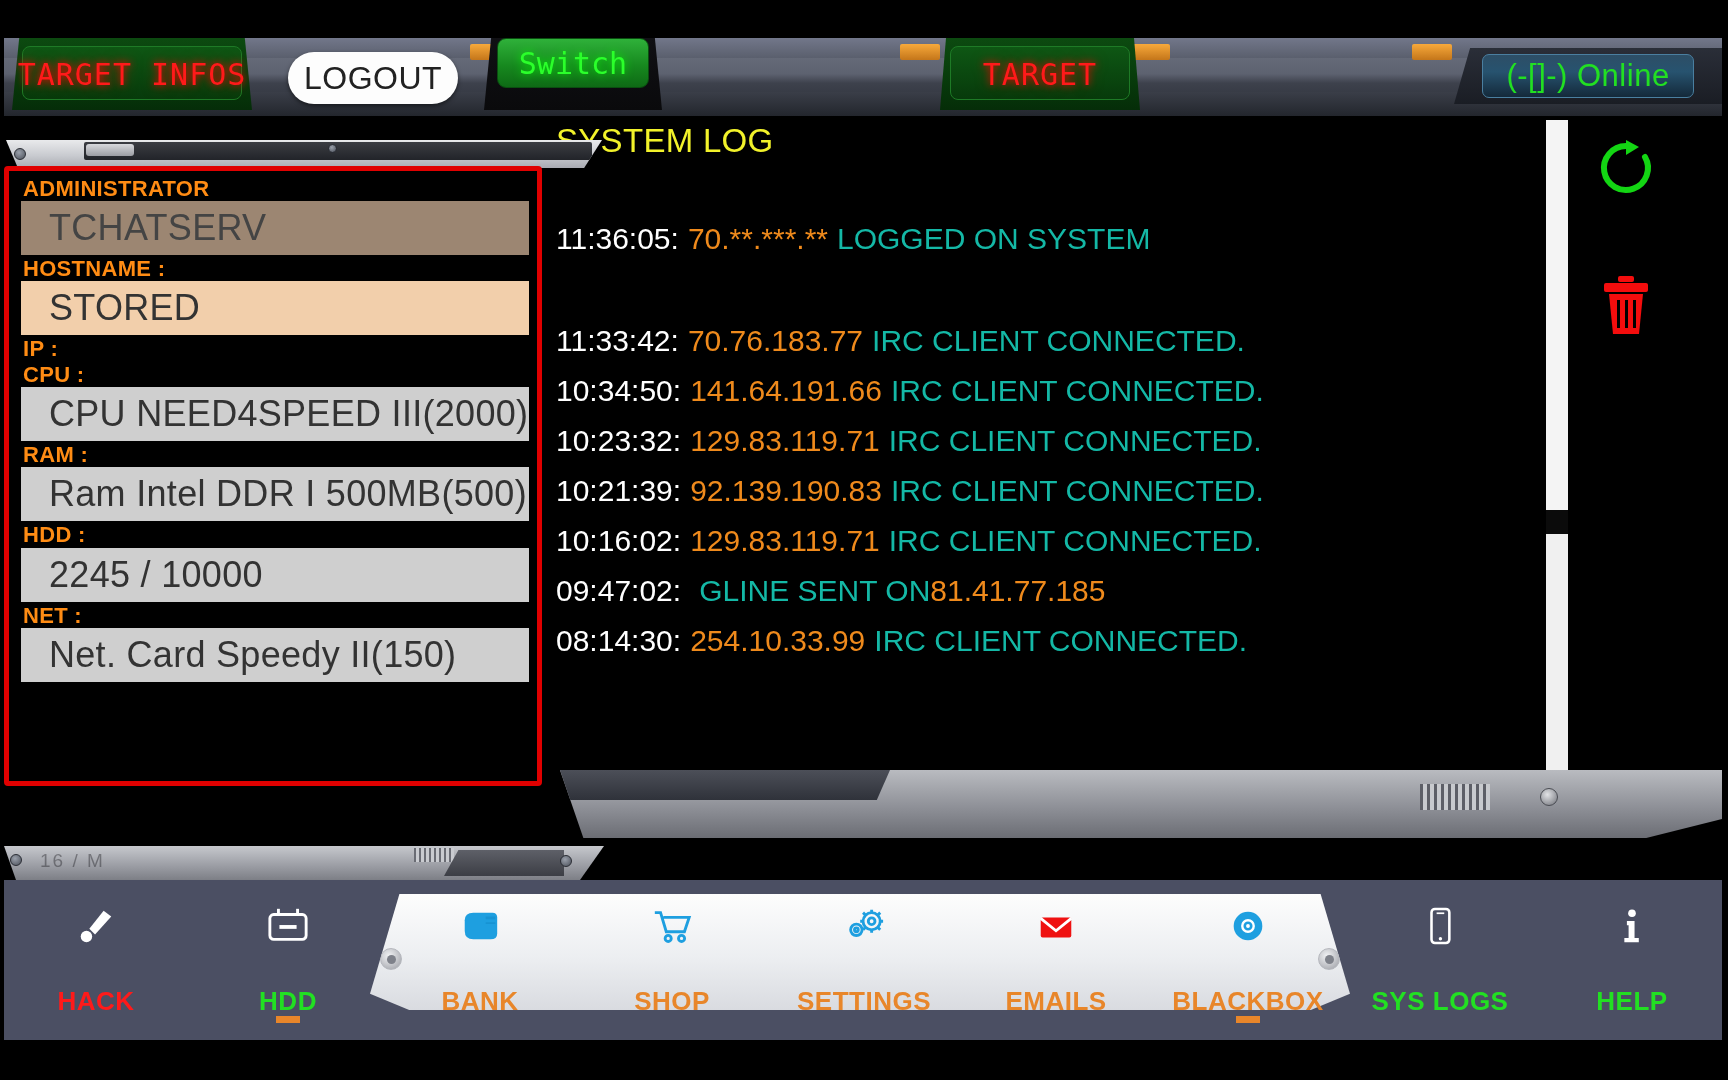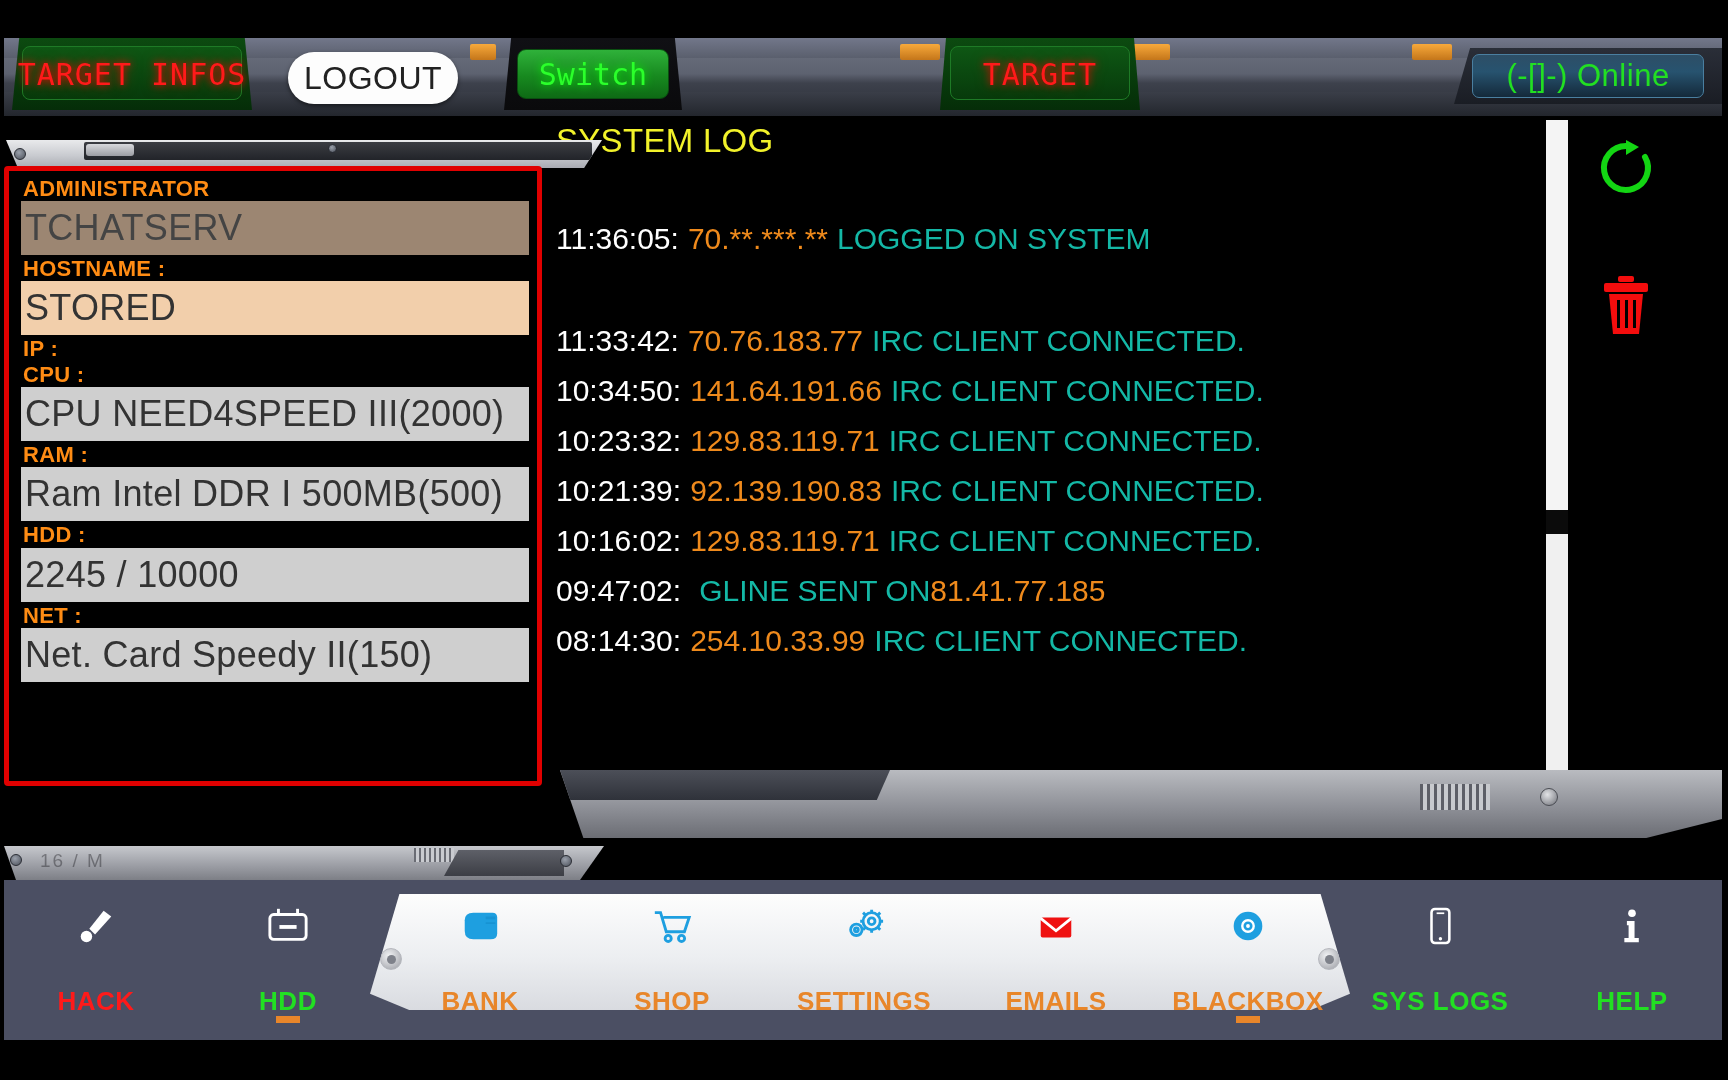--- a/index.html
+++ b/index.html
@@ -52,45 +52,45 @@
 
   .pill-white {
     position:absolute; left:288px; top:14px; width:170px; height:52px;
     background:#fdfdfd; border-radius:26px;
     display:flex; align-items:center; justify-content:center;
     box-shadow:0 2px 4px rgba(0,0,0,.5);
   }
   .pill-white span { color:#222; font-size:32px; letter-spacing:.5px; }
 
   .switch-wrap {
-    position:absolute; left:504px; top:0; width:178px; height:72px;
+    position:absolute; left:484px; top:0; width:178px; height:72px;
     background:linear-gradient(180deg,#101014 0%,#0a0a0c 100%);
     clip-path:polygon(4% 0, 96% 0, 100% 100%, 0% 100%);
-    display:flex; align-items:center; justify-content:center;
+    display:flex; justify-content:center;
   }
   .switch-btn {
     width:152px; height:50px; border-radius:9px;
     background:linear-gradient(180deg,#2fb13a 0%,#17891f 55%,#0e6a15 100%);
     display:flex; align-items:center; justify-content:center;
     border:1px solid #0a4f10;
   }
   .switch-btn span {
     color:#2bff2b; font-size:30px;
     font-family:"DejaVu Sans Mono", monospace;
     text-shadow:0 0 8px rgba(0,255,0,.9);
   }
 
   .online-wrap {
     position:absolute; right:6px; top:10px; width:268px; height:56px;
     background:linear-gradient(180deg,#2a2e38 0%,#1a1d24 100%);
     clip-path:polygon(6% 0, 100% 0, 100% 100%, 0% 100%);
     display:flex; align-items:center; justify-content:center;
   }
   .online-btn {
-    width:232px; height:44px; border-radius:7px;
+    width:212px; height:44px; border-radius:7px;
     background:linear-gradient(180deg,#2d4e66 0%,#27536f 40%,#14293a 100%);
     border:1px solid #4a7fa0;
     display:flex; align-items:center; justify-content:center;
   }
   .online-btn span {
     color:#22e022; font-size:31px; letter-spacing:.5px;
   }
 
   
   .win-frame {
@@ -141,21 +141,21 @@
     background:#000; border:5px solid #e00000; border-radius:4px;
     padding:4px 8px 0 12px;
   }
   .info-label {
     color:#ff8c14; font-size:22px; font-weight:bold;
     letter-spacing:.3px; line-height:1.05; padding:2px 0 1px 2px;
     font-family:"Liberation Sans", sans-serif;
   }
   .info-value {
     height:54px; display:flex; align-items:center;
-    padding-left:4px; color:#3a3a3a; font-size:36px;
+    padding-left:28px; color:#3a3a3a; font-size:36px;
     letter-spacing:.3px; overflow:hidden; white-space:nowrap;
     font-family:"Liberation Sans", sans-serif;
   }
   .val-brown { background:#9c8672; color:#444; }
   .val-peach { background:#f2cfab; color:#333; }
   .val-grey  { background:#cfcfcf; color:#333; }
 
   
   .log-outer {
     position:absolute; left:548px; top:116px; width:1032px; height:655px;

